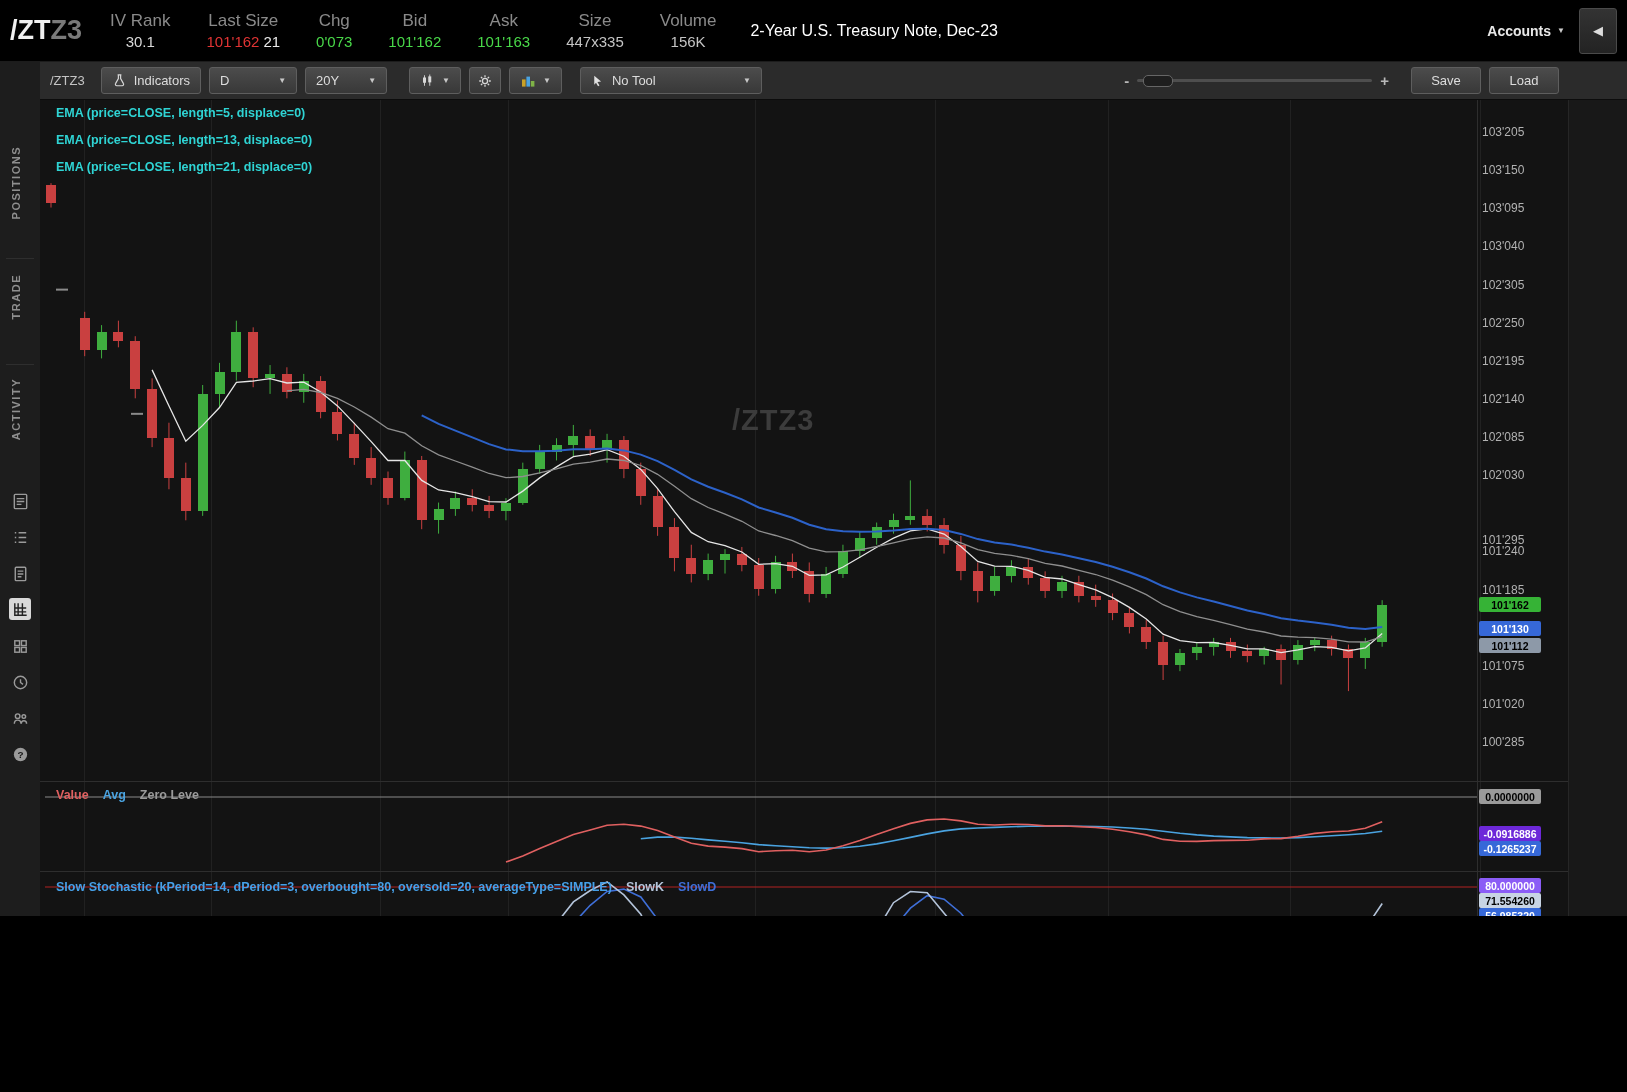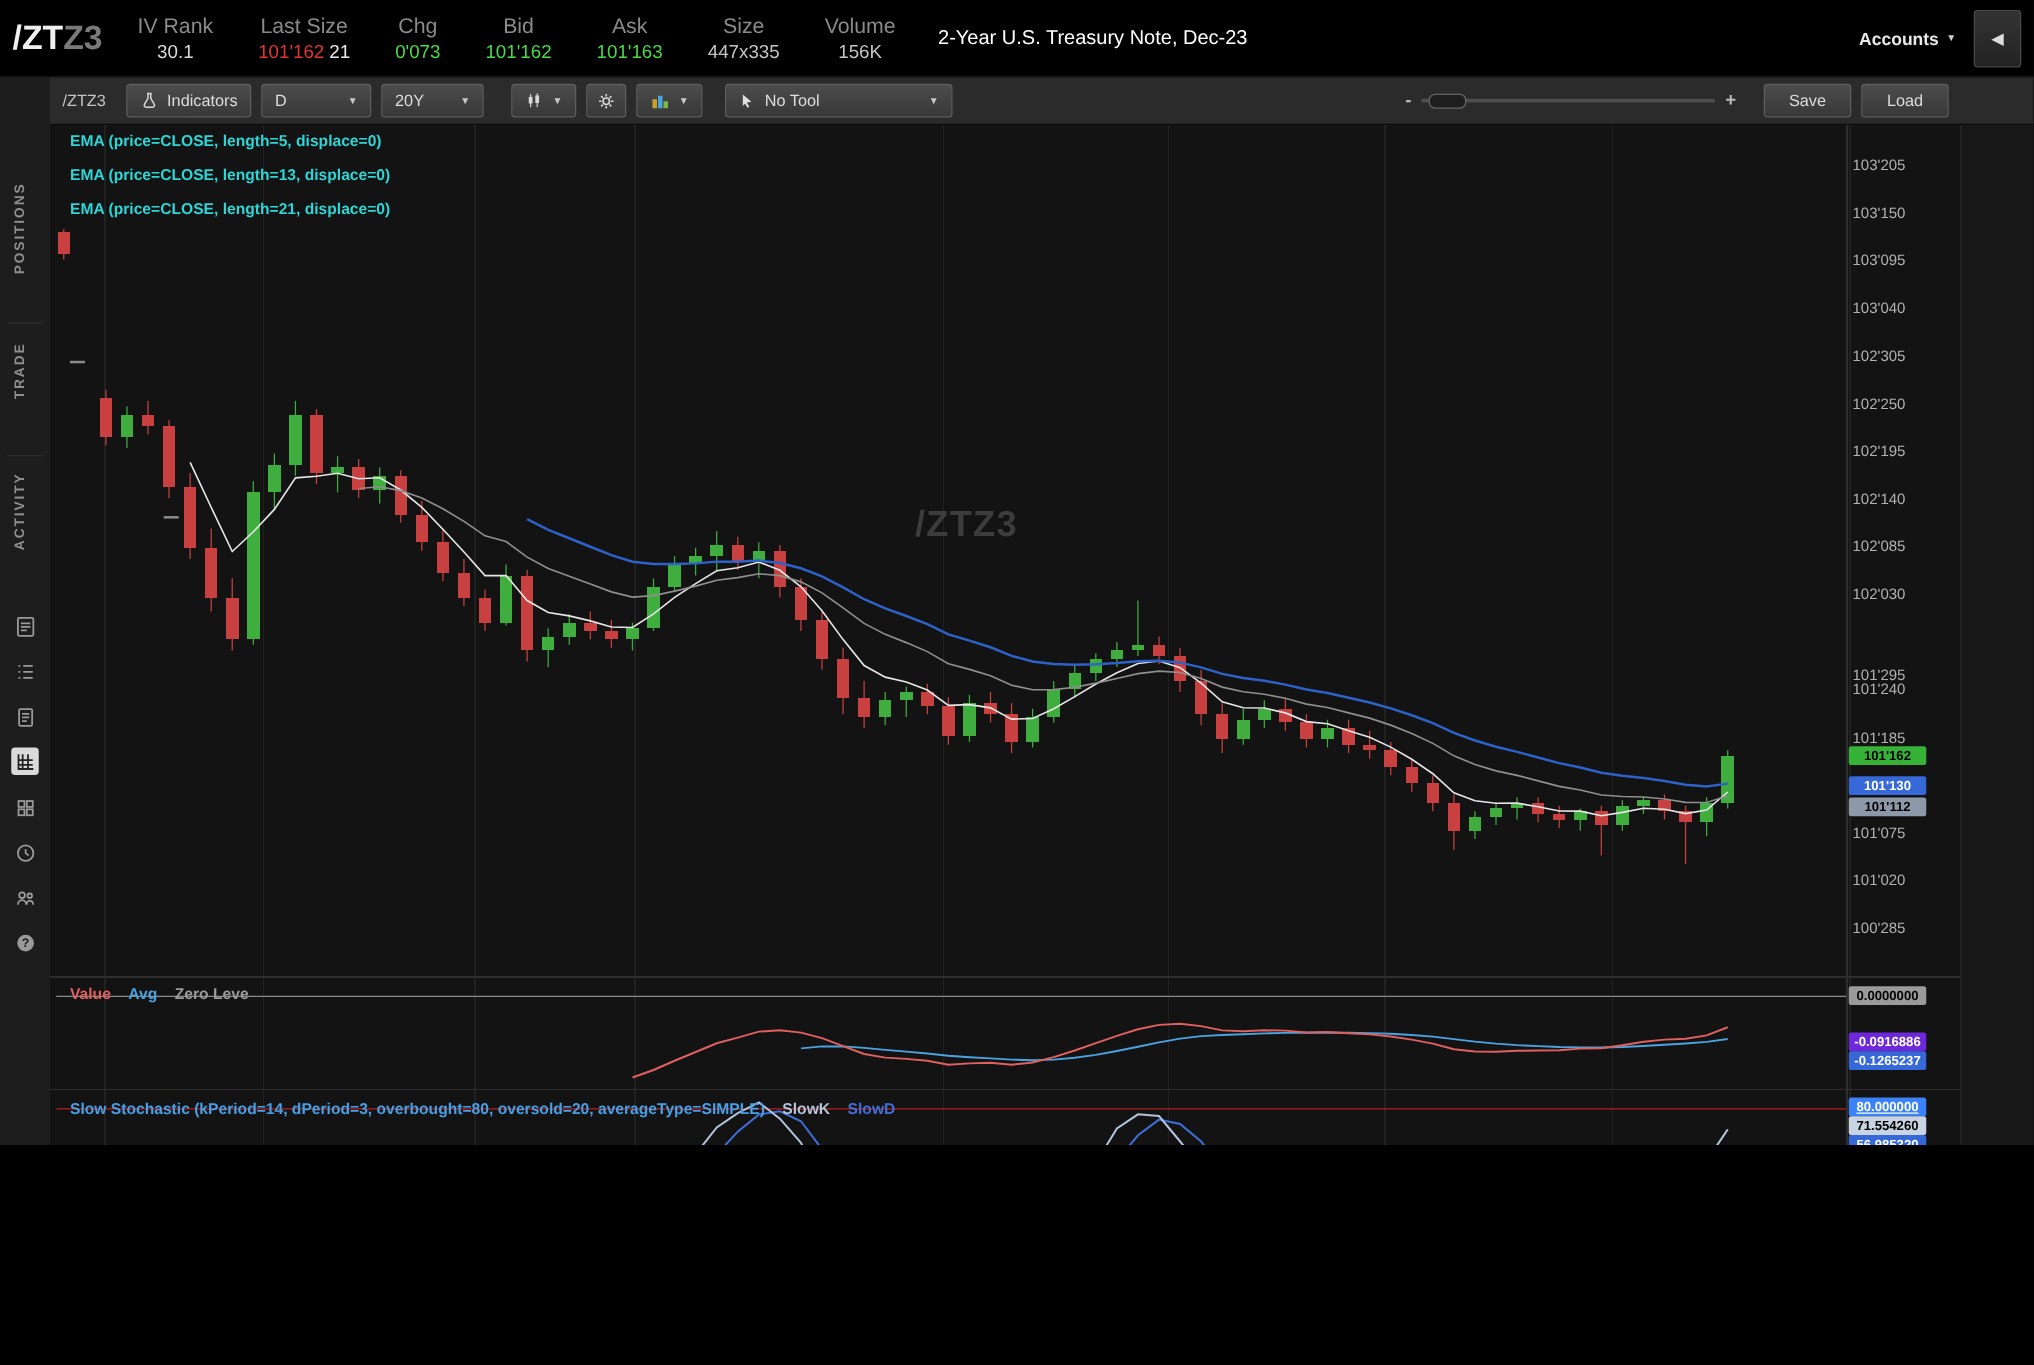--- a/index.html
+++ b/index.html
@@ -485,21 +485,21 @@
       <div class="ax-date" style="left: 899px;">SEP 5</div>
       <div class="ax-date" style="left: 1072px;">SEP 18</div>
       <div class="ax-date" style="left: 1254px;">OCT 2</div>
       <div class="ax-date" style="left: 1444px;">OCT 15</div>
       <div class="badge" style="top: 597px; background: rgb(54, 179, 54); color: rgb(0, 0, 0);">101'162</div>
       <div class="badge" style="top: 621px; background: rgb(54, 104, 216); color: rgb(255, 255, 255);">101'130</div>
       <div class="badge" style="top: 638px; background: rgb(141, 153, 168); color: rgb(0, 0, 0);">101'112</div>
       <div class="badge" style="top: 789px; background: rgb(154, 154, 154); color: rgb(0, 0, 0);">0.0000000</div>
       <div class="badge" style="top: 826px; background: #6d28d9; color: rgb(255, 255, 255);">-0.0916886</div>
       <div class="badge" style="top: 841px; background: rgb(54, 104, 216); color: rgb(255, 255, 255);">-0.1265237</div>
-      <div class="badge" style="top: 878px; background: #3b82f6; color: rgb(255, 255, 255); text-decoration: underline;">80.000000</div>
+      <div class="badge" style="top: 878px; background: #8b5cf6; color: rgb(255, 255, 255);">80.000000</div>
       <div class="badge" style="top: 893px; background: rgb(200, 212, 228); color: rgb(0, 0, 0);">71.554260</div>
       <div class="badge" style="top: 908px; background: rgb(54, 104, 216); color: rgb(255, 255, 255);">56.985320</div>
       <div class="badge" style="top: 961px; background: rgb(204, 34, 34); color: rgb(255, 255, 255);">20.000000</div>
     </div>
 
   <div class="date-axis"></div>
   <div class="hscroll">
     <div class="harrow" style="left:2px">◀</div>
     <div class="hthumb"></div>
     <div class="harrow" style="left:1522px">▶</div>

